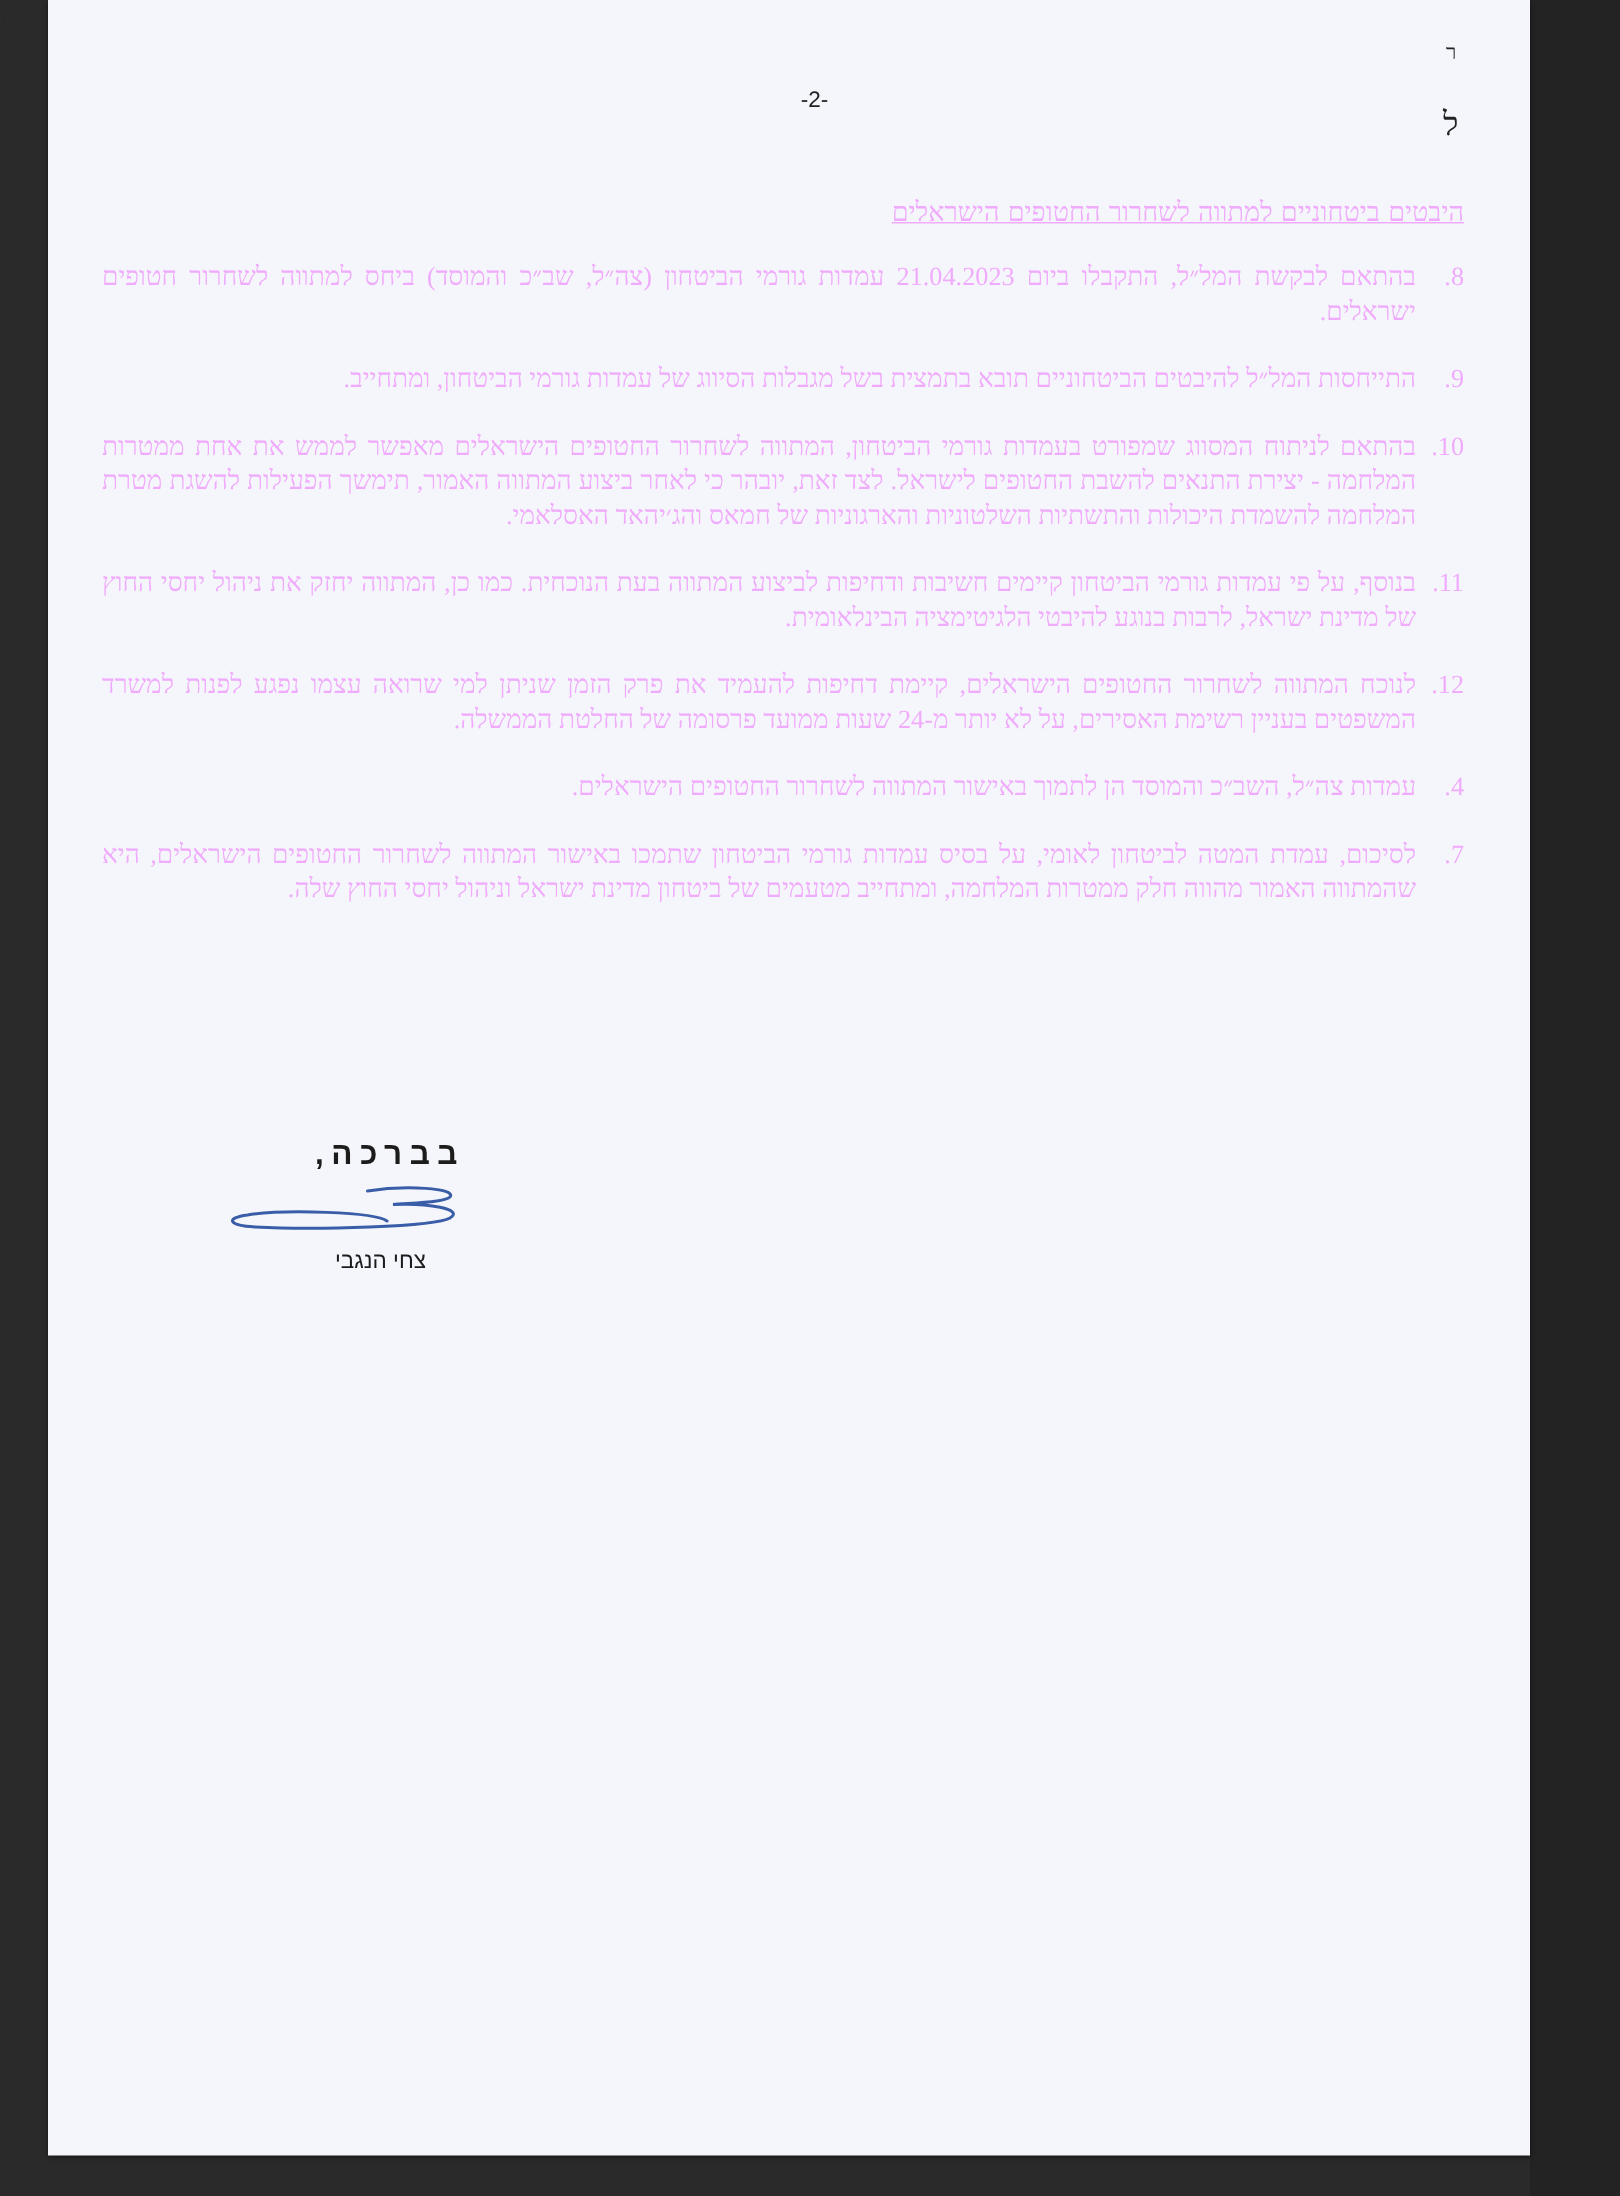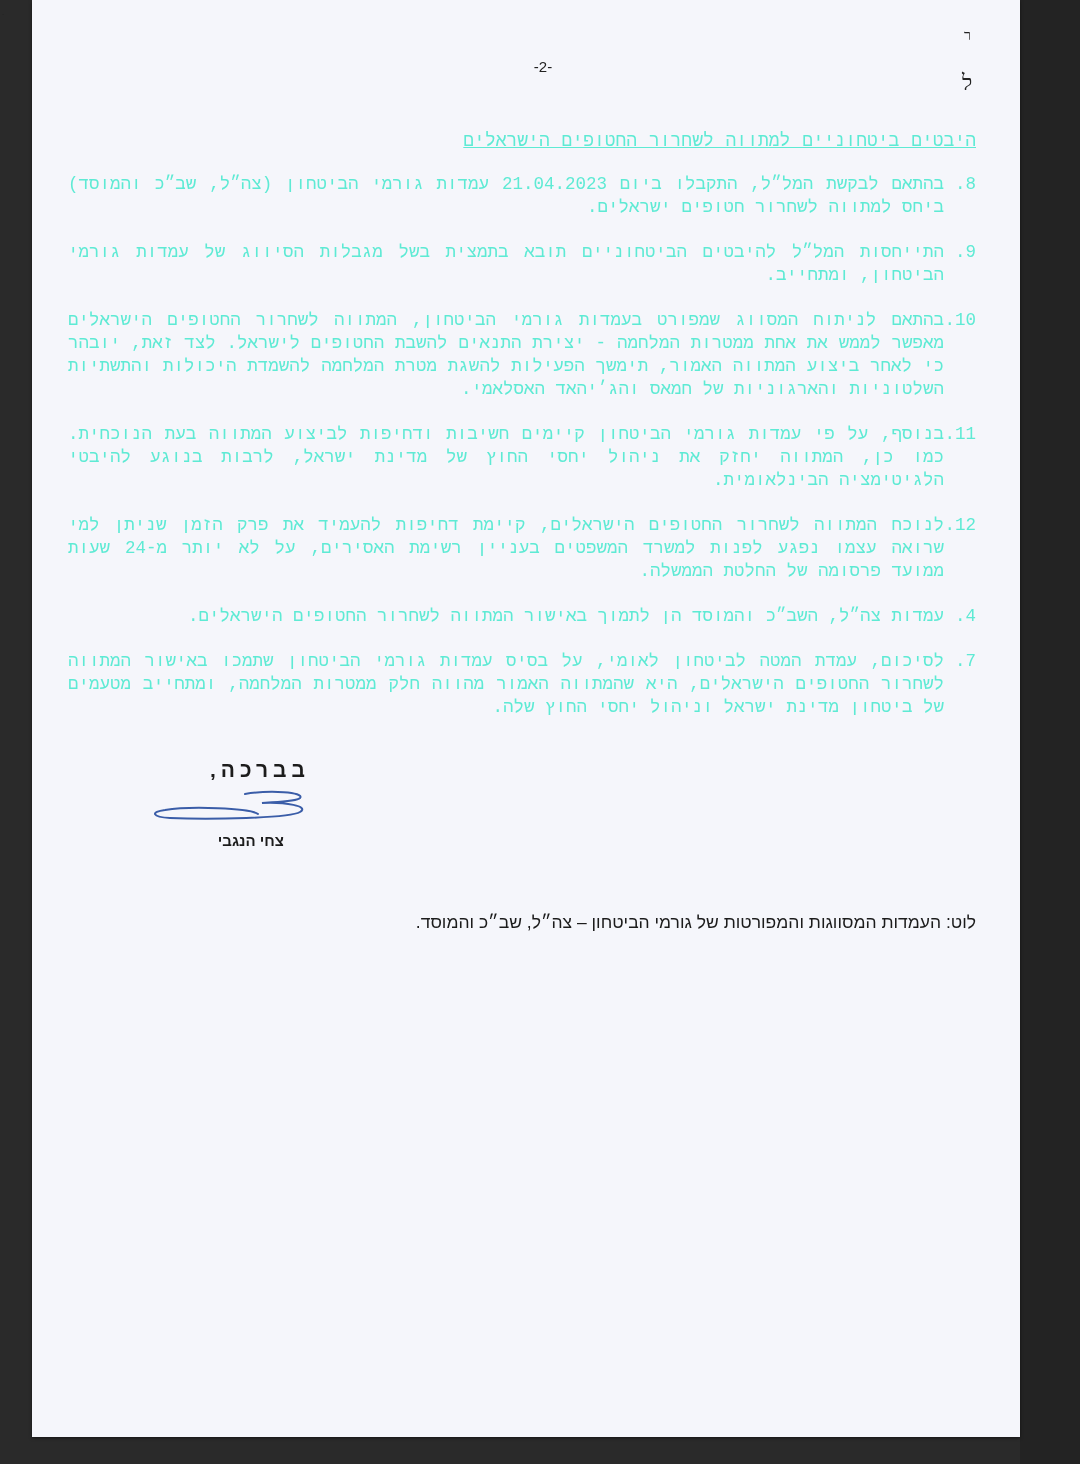--- a/index.html
+++ b/index.html
@@ -53,24 +53,24 @@
       color: #222;
       direction: ltr;
     }
     .page-number span { position: relative; left: 17px; }
     .doc {
       position: absolute;
       left: 68px;
       top: 130px;
       width: 908px;
       direction: rtl;
-      font-family: Liberation Mono, monospace;
+      font-family: Liberation Serif, serif;
       font-size: 17.5px;
       line-height: 23px;
-      color: #5eead4;
+      color: #f0abfc;
     }
     .heading {
       text-decoration: underline;
       margin: 0 0 20px 0;
       font-size: 18px;
       word-spacing: 1px;
     }
     .item {
       display: flex;
       flex-direction: row;
@@ -101,21 +101,21 @@
       letter-spacing: 5px;
       text-align: right;
       padding-right: 0;
     }
     .sig-svg {
       display: block;
       margin-top: 6px;
       margin-left: 6px;
     }
     .signer {
-      font-weight: bold;
+      font-weight: normal;
       font-size: 15px;
       text-align: right;
       margin-top: 8px;
       padding-right: 26px;
     }
     .attachment {
       position: absolute;
       left: 300px;
       top: 912px;
       width: 676px;
@@ -176,14 +176,13 @@
   </div>
 
   <div class="signature-block">
     <div class="closing">בברכה,</div>
     <svg class="sig-svg" width="160" height="36" viewBox="0 0 160 36">
       <path d="M95 6 C120 2, 155 4, 150 10 C146 14, 120 14, 112 15 C135 14, 160 18, 150 24 C140 30, 60 32, 20 30 C2 29, 0 24, 15 22 C40 18, 100 20, 108 26" fill="none" stroke="#3a5da8" stroke-width="2" stroke-linecap="round"></path>
     </svg>
     <div class="signer">צחי הנגבי</div>
   </div>
 
-  <div class="attachment">לוט: העמדות המסווגות והמפורטות של גורמי הביטחון – צה״ל, שב״כ והמוסד.</div>
 </div>
 
 </body></html>

